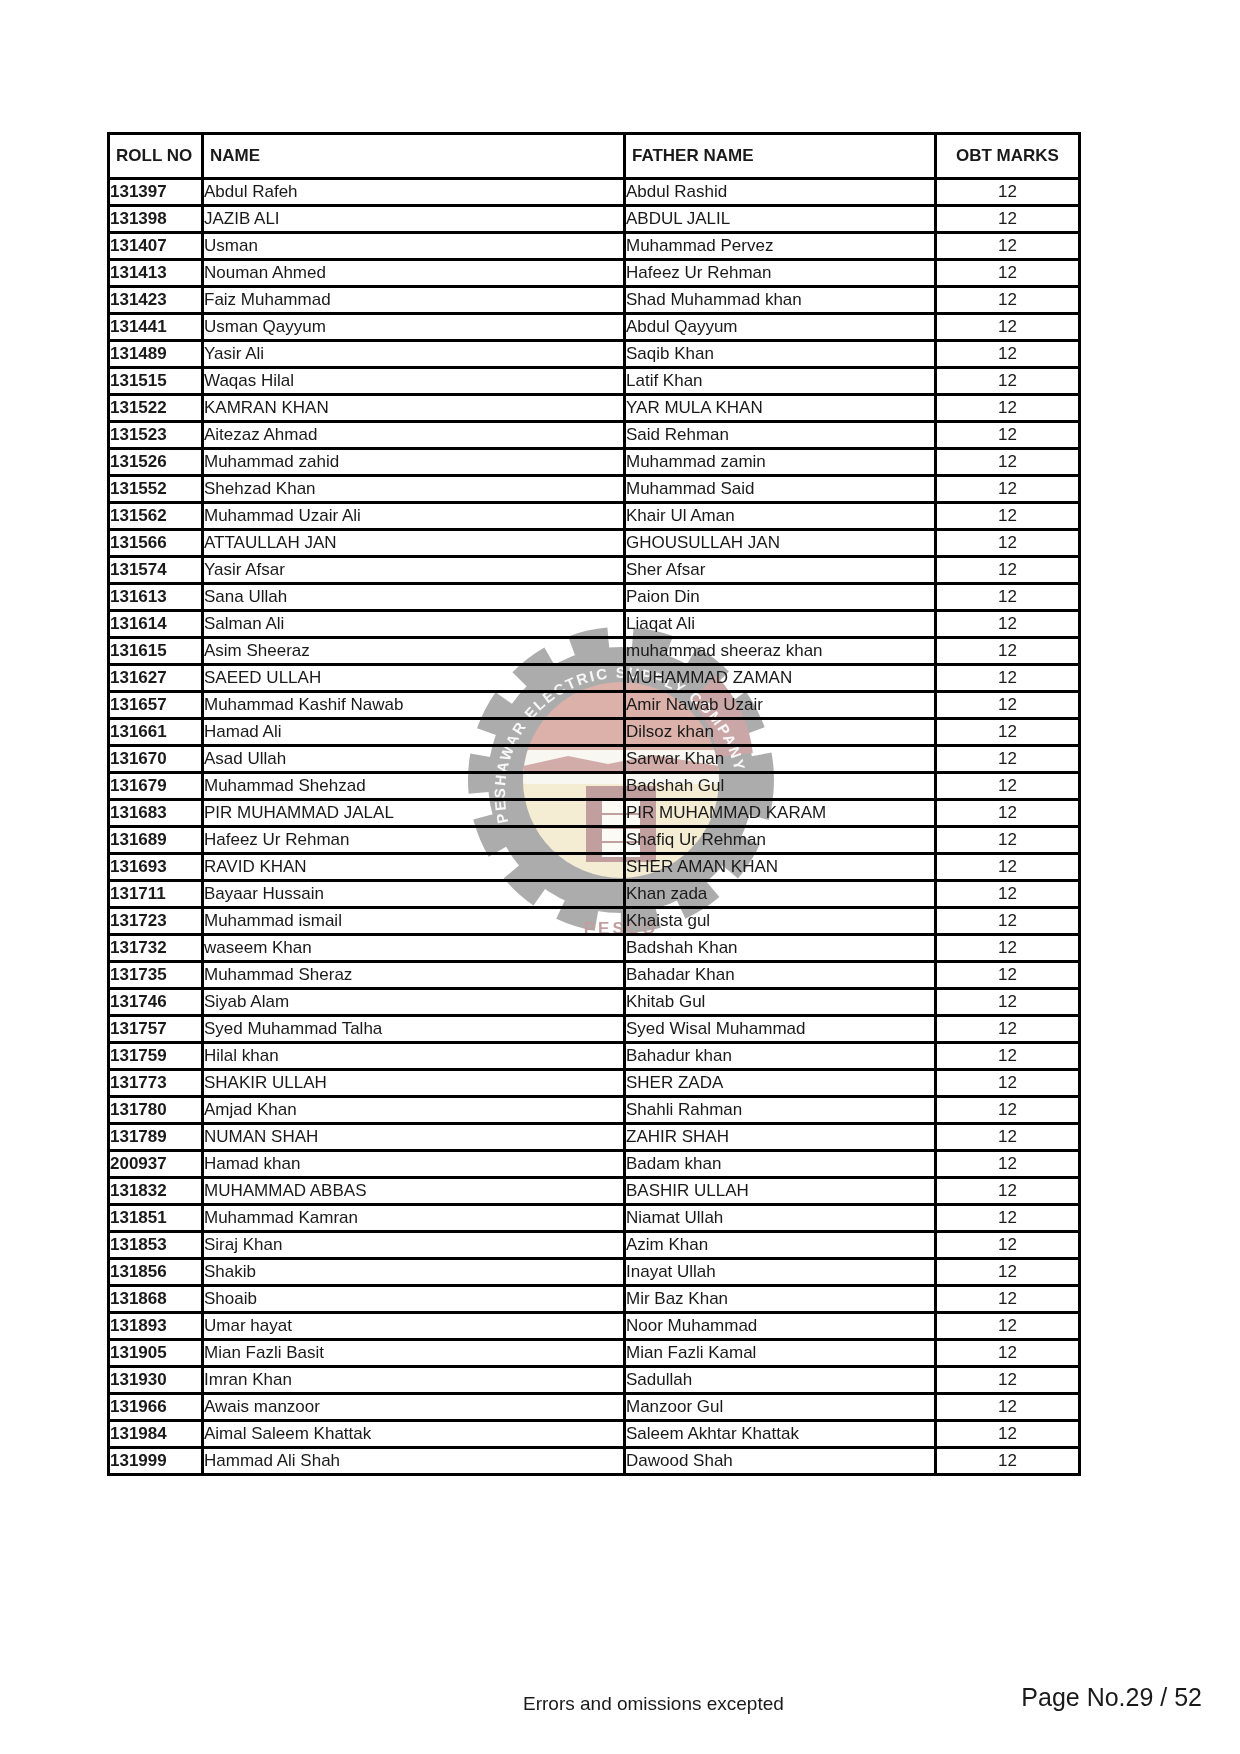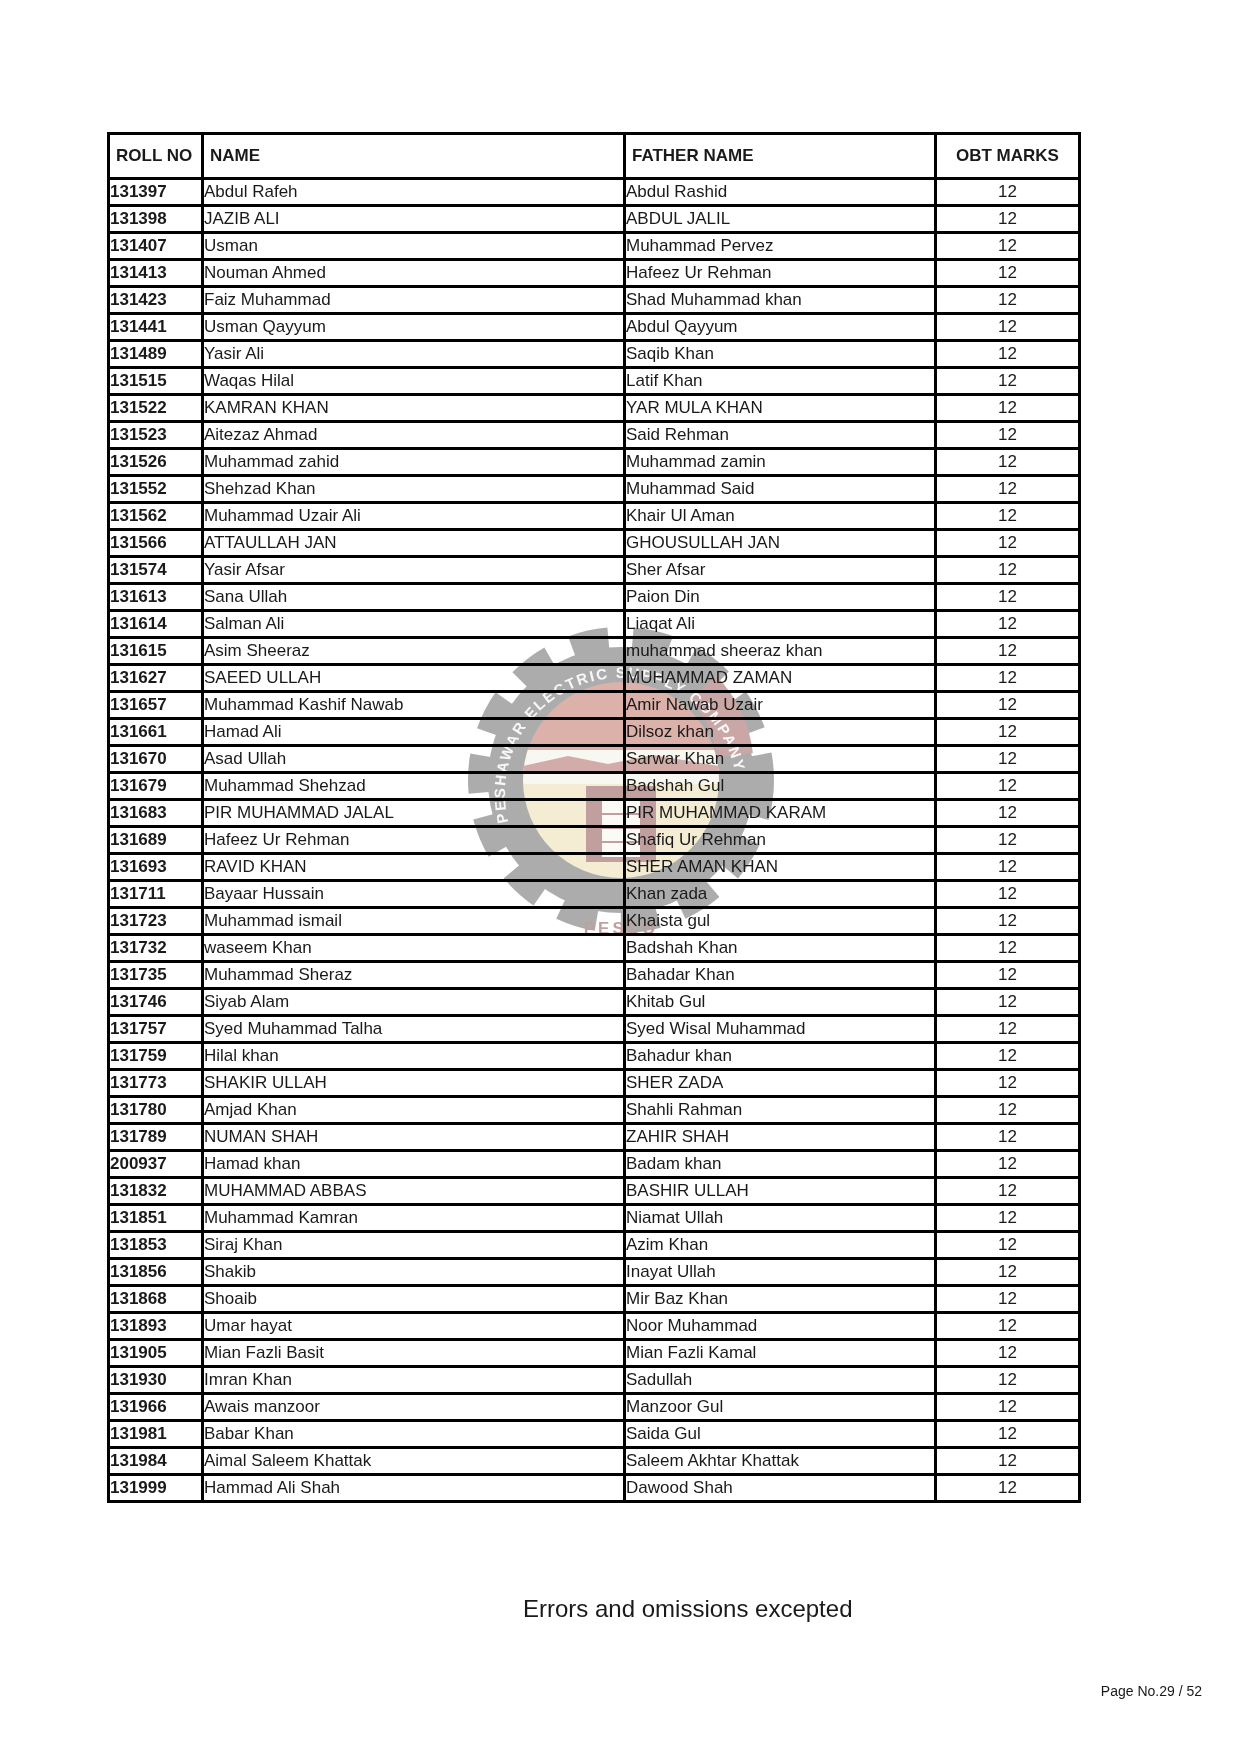--- a/index.html
+++ b/index.html
@@ -52,28 +52,28 @@
     line-height:24px;
     vertical-align:middle;
   }
   td.col-roll   { padding-right:12px; font-weight:bold; }
   td.col-name   { text-align:left;  padding-left:6px; }
   td.col-father { text-align:left;  padding-left:6px; }
   td.col-marks  { text-align:center; }
   
   .footer-note {
     position:absolute;
-    left:523px; top:1595px;
-    font-size:24px;
+    left:523px; top:1693px;
+    font-size:19px;
     z-index:1;
   }
   .footer-page {
     position:absolute;
     right:38px; top:1683px;
-    font-size:14px;
+    font-size:25px;
     z-index:1;
   }
 </style>
 </head>
 <body>
 
 <div class="page">
 
   <div class="watermark">
     <svg width="366" height="382" viewBox="0 0 366 382" xmlns="http://www.w3.org/2000/svg">
@@ -396,26 +396,20 @@
           <td class="col-father">Sadullah</td>
           <td class="col-marks">12</td>
         </tr>
         <tr>
           <td class="col-roll">131966</td>
           <td class="col-name">Awais manzoor</td>
           <td class="col-father">Manzoor Gul</td>
           <td class="col-marks">12</td>
         </tr>
         <tr>
-          <td class="col-roll">131981</td>
-          <td class="col-name">Babar Khan</td>
-          <td class="col-father">Saida Gul</td>
-          <td class="col-marks">12</td>
-        </tr>
-        <tr>
           <td class="col-roll">131984</td>
           <td class="col-name">Aimal Saleem Khattak</td>
           <td class="col-father">Saleem Akhtar Khattak</td>
           <td class="col-marks">12</td>
         </tr>
         <tr>
           <td class="col-roll">131999</td>
           <td class="col-name">Hammad Ali Shah</td>
           <td class="col-father">Dawood Shah</td>
           <td class="col-marks">12</td>

